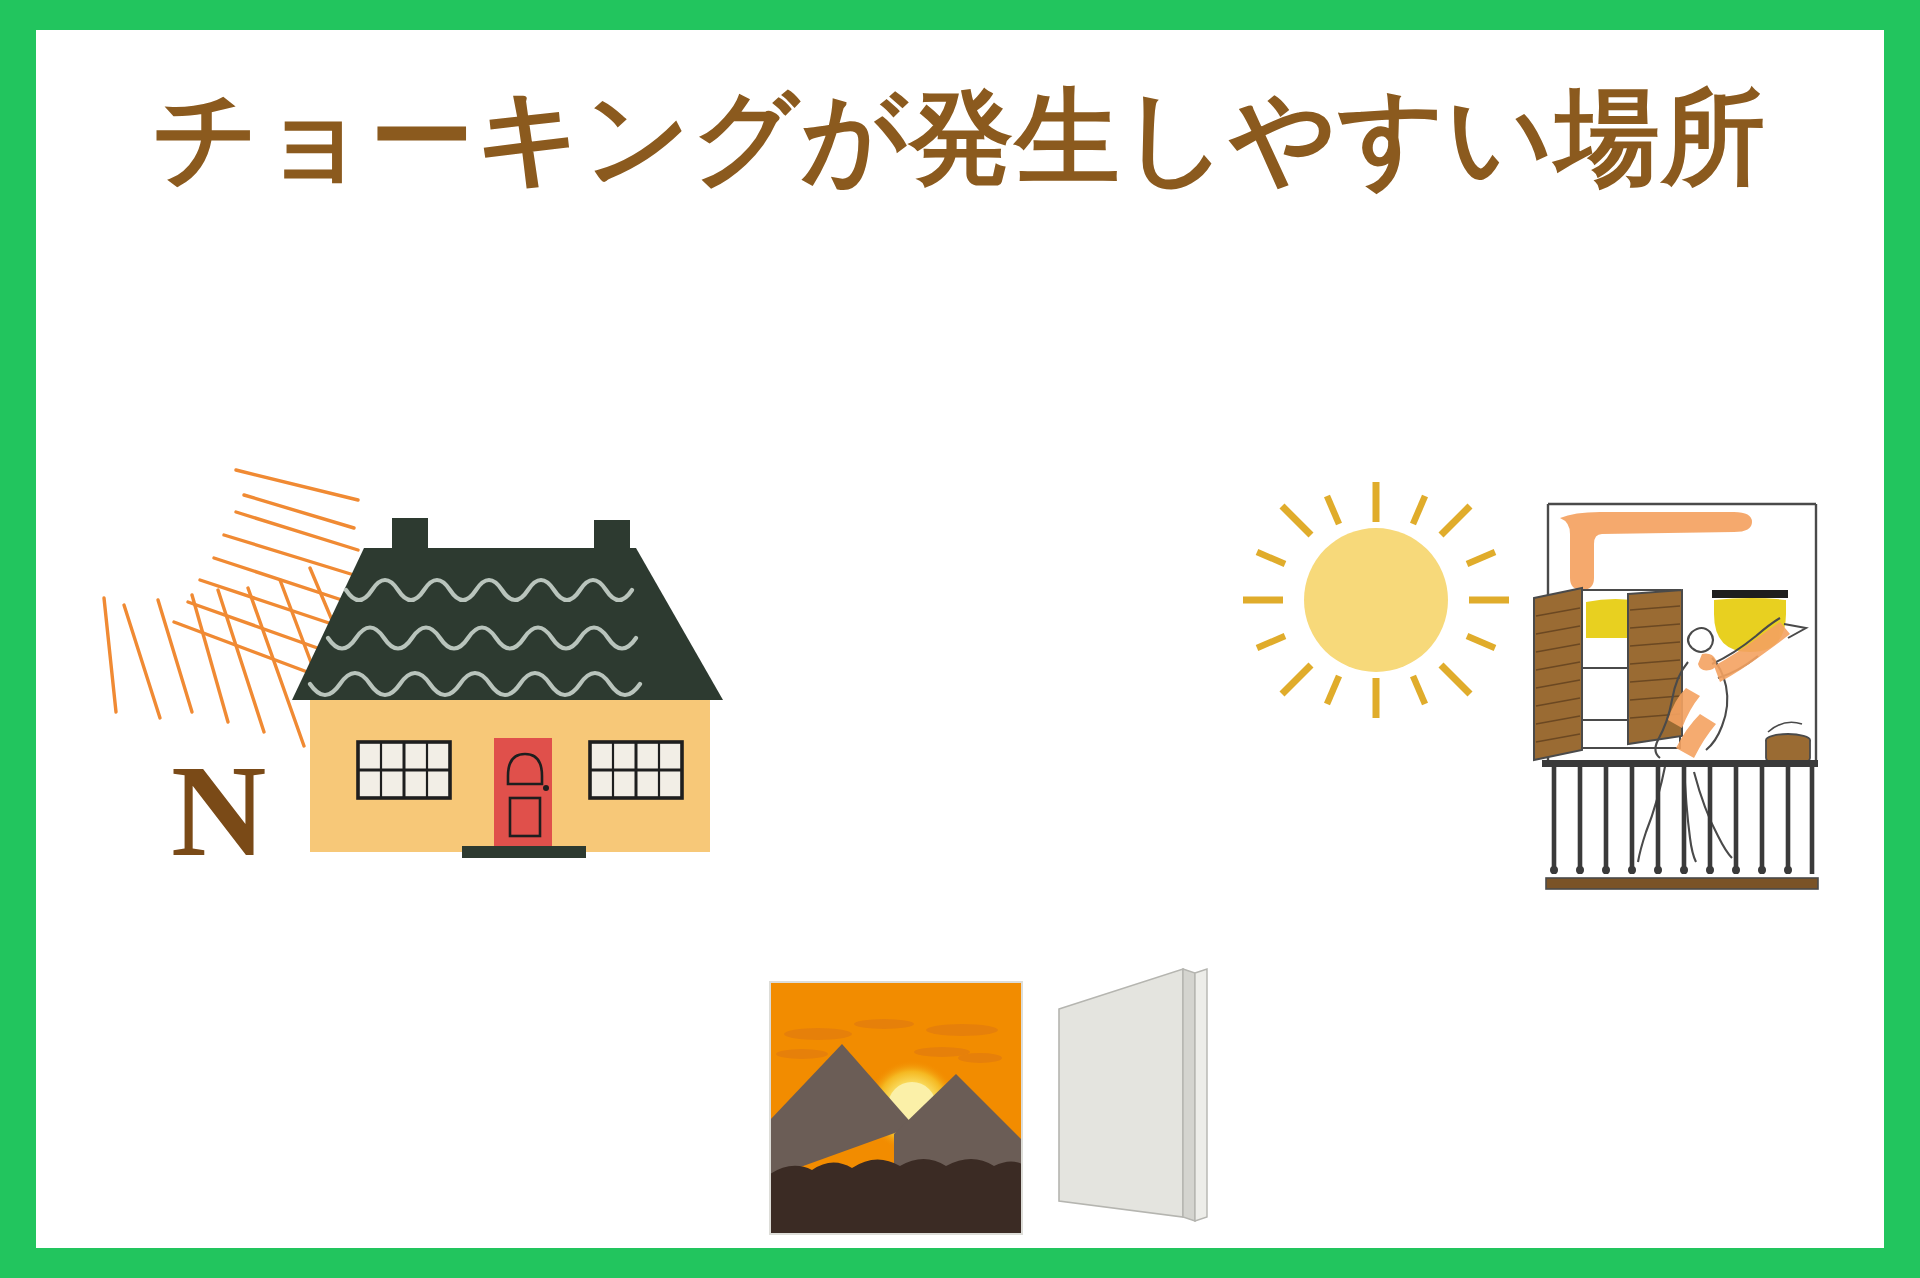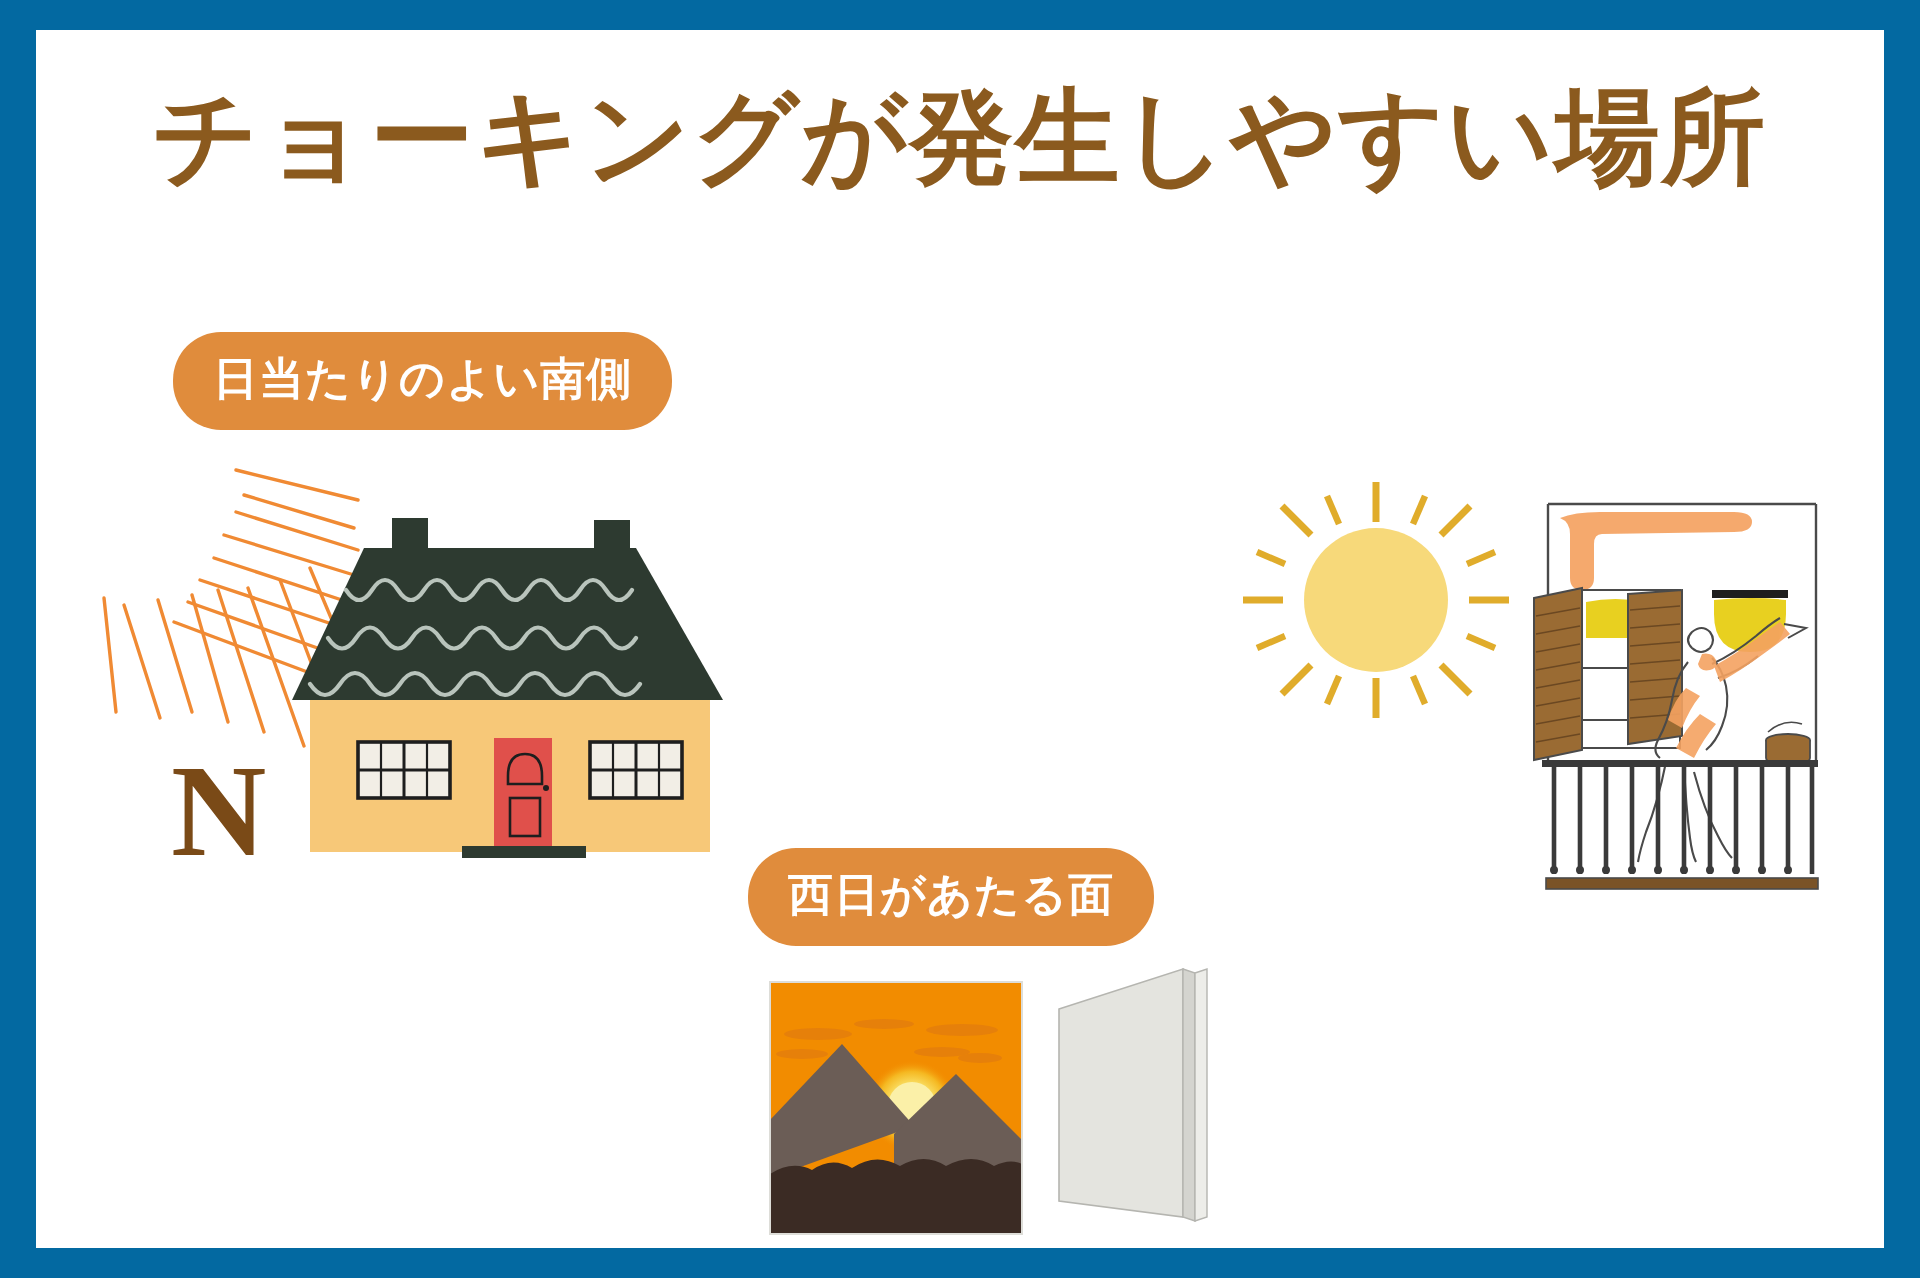--- a/index.html
+++ b/index.html
@@ -12,21 +12,21 @@
     height: 1278px;
     font-family: "Liberation Sans", "DejaVu Sans", sans-serif;
     overflow: hidden;
   }
 
   
   #poster {
     position: relative;
     width: 1920px;
     height: 1278px;
-    background: #0369a1;
+    background: #22c55e;
     box-sizing: border-box;
   }
   #canvas {
     position: absolute;
     left: 36px;
     top: 30px;
     right: 36px;
     bottom: 30px;
     background: #FFFFFF;
     overflow: hidden;
@@ -111,24 +111,22 @@
   }
 </style>
 </head>
 <body>
 
 <div id="poster">
   <div id="canvas">
 
     <div id="title">チョーキングが発生しやすい場所</div>
 
-    <div class="badge" id="badge-south">日当たりのよい南側</div>
-
-
-    <div class="badge" id="badge-west">西日があたる面</div>
+
+
 
     <div id="house-scene">
       <svg id="house-svg" width="660" height="420" viewBox="0 0 660 420">
 
         <g stroke="#F08A33" stroke-width="3.4" stroke-linecap="round">
           <line x1="140" y1="20" x2="262" y2="50"></line>
           <line x1="148" y1="45" x2="258" y2="78"></line>
           <line x1="140" y1="62" x2="262" y2="100"></line>
           <line x1="128" y1="85" x2="258" y2="125"></line>
           <line x1="118" y1="108" x2="252" y2="152"></line>

